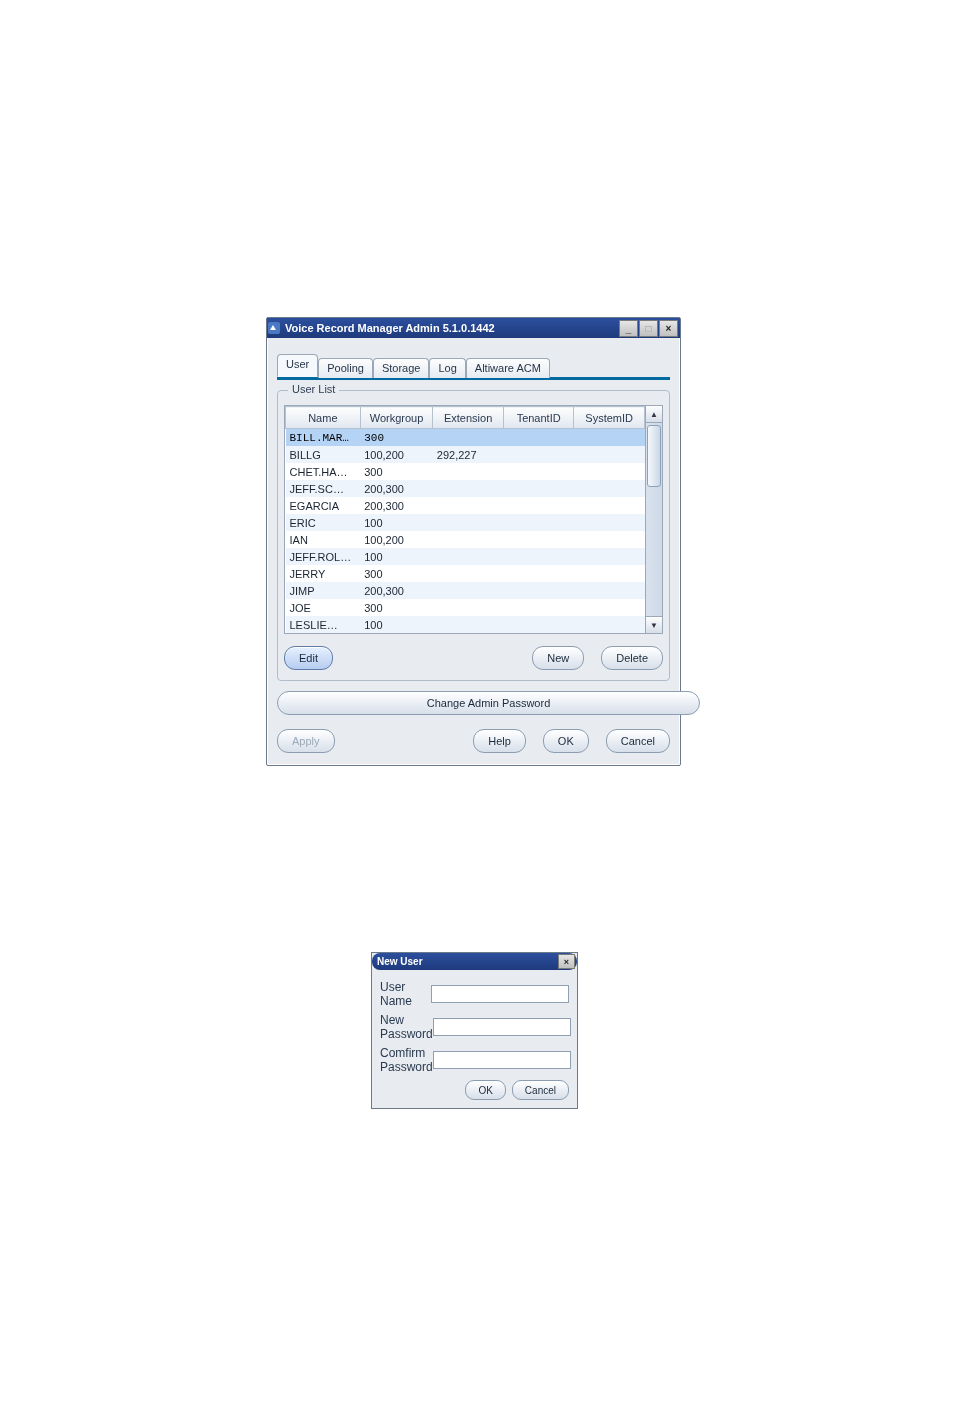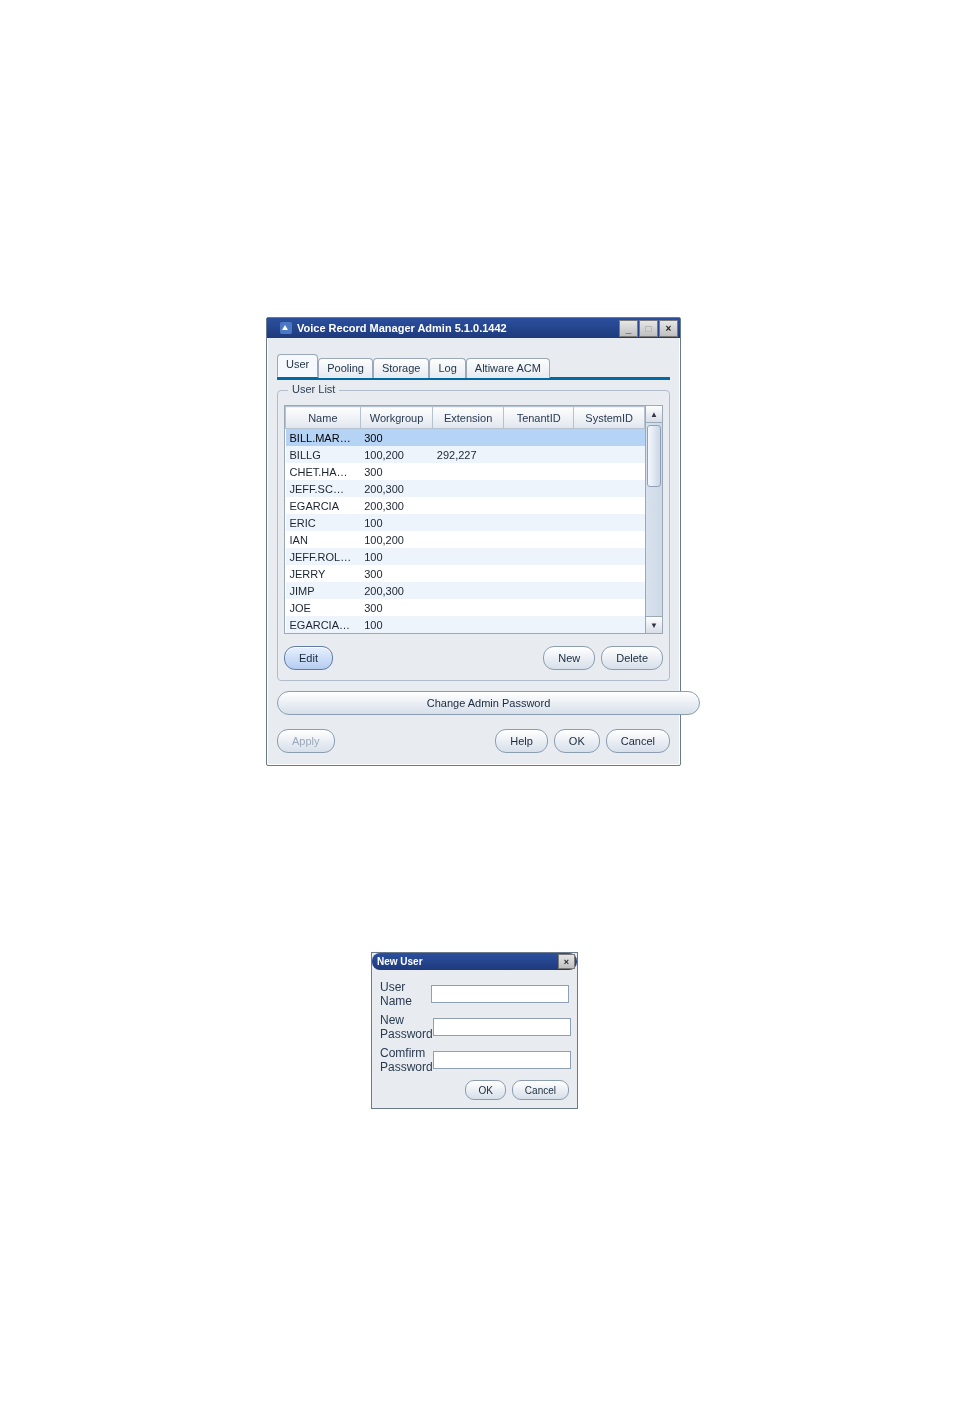--- a/index.html
+++ b/index.html
@@ -25,21 +25,21 @@
     box-shadow: 0 0 0 1px #fff inset;
   }
   .titlebar {
     height: 20px;
     background: linear-gradient(to bottom, #2c4f9e 0%, #1e3a7c 100%);
     color: #fff;
     display: flex;
     align-items: center;
     font-weight: bold;
     font-size: 11px;
-    padding: 0 2px 0 12px;
+    padding: 0 2px 0 0;
   }
   .titlebar .app-icon {
     width: 14px; height: 14px;
     margin-right: 4px;
     display: inline-flex; align-items:center; justify-content:center;
   }
   .titlebar .title-text { flex: 1; white-space: nowrap; overflow: hidden; }
   .win-controls { display: flex; gap: 1px; }
   .win-btn {
     width: 17px; height: 15px;
@@ -131,20 +131,21 @@
     overflow:hidden;
     text-overflow: ellipsis;
     color:#1a2432;
     border:none;
   }
   table.user-table tbody tr:nth-child(even) td { background:#eef4fb; }
   table.user-table tbody tr:nth-child(odd) td  { background:#ffffff; }
   table.user-table tbody tr.selected td {
     background:#b5d3f5 !important;
     color:#000;
+    font-family:Liberation Mono, monospace;
   }
 
   .vscroll {
     width:16px;
     background:linear-gradient(to right,#d8e2ef,#cfd9e6);
     border-left:1px solid #9aa8b8;
     display:flex; flex-direction:column;
   }
   .vscroll .arrow {
     height:16px;
@@ -182,21 +183,21 @@
   .btn.primary {
     background:linear-gradient(to bottom,#e7f0ff,#b6cdf0);
     border-color:#5f7ca8;
   }
   .btn.disabled {
     color:#9aa8b8;
   }
   .btn.wide { width:100%; border-radius:13px; height:22px; }
 
   .row { display:flex; align-items:center; }
-  .row.gap > * { margin-left:6px; }
+  .row.gap > * { margin-left:17px; }
   .row.gap > *:first-child { margin-left:0; }
 
   .userlist-actions {
     display:flex; justify-content:space-between; align-items:center;
     margin-top:12px;
   }
 
   .footer-actions {
     display:flex; justify-content:space-between; align-items:center;
     margin-top:14px;
@@ -369,21 +370,21 @@
                   <td></td>
                 </tr>
                 <tr>
                   <td>JOE</td>
                   <td>300</td>
                   <td></td>
                   <td></td>
                   <td></td>
                 </tr>
                 <tr>
-                  <td>EGARCIA…</td>
+                  <td>LESLIE…</td>
                   <td>100</td>
                   <td></td>
                   <td></td>
                   <td></td>
                 </tr>
               </tbody>
           </table>
         </div>
 
         <div class="vscroll">

